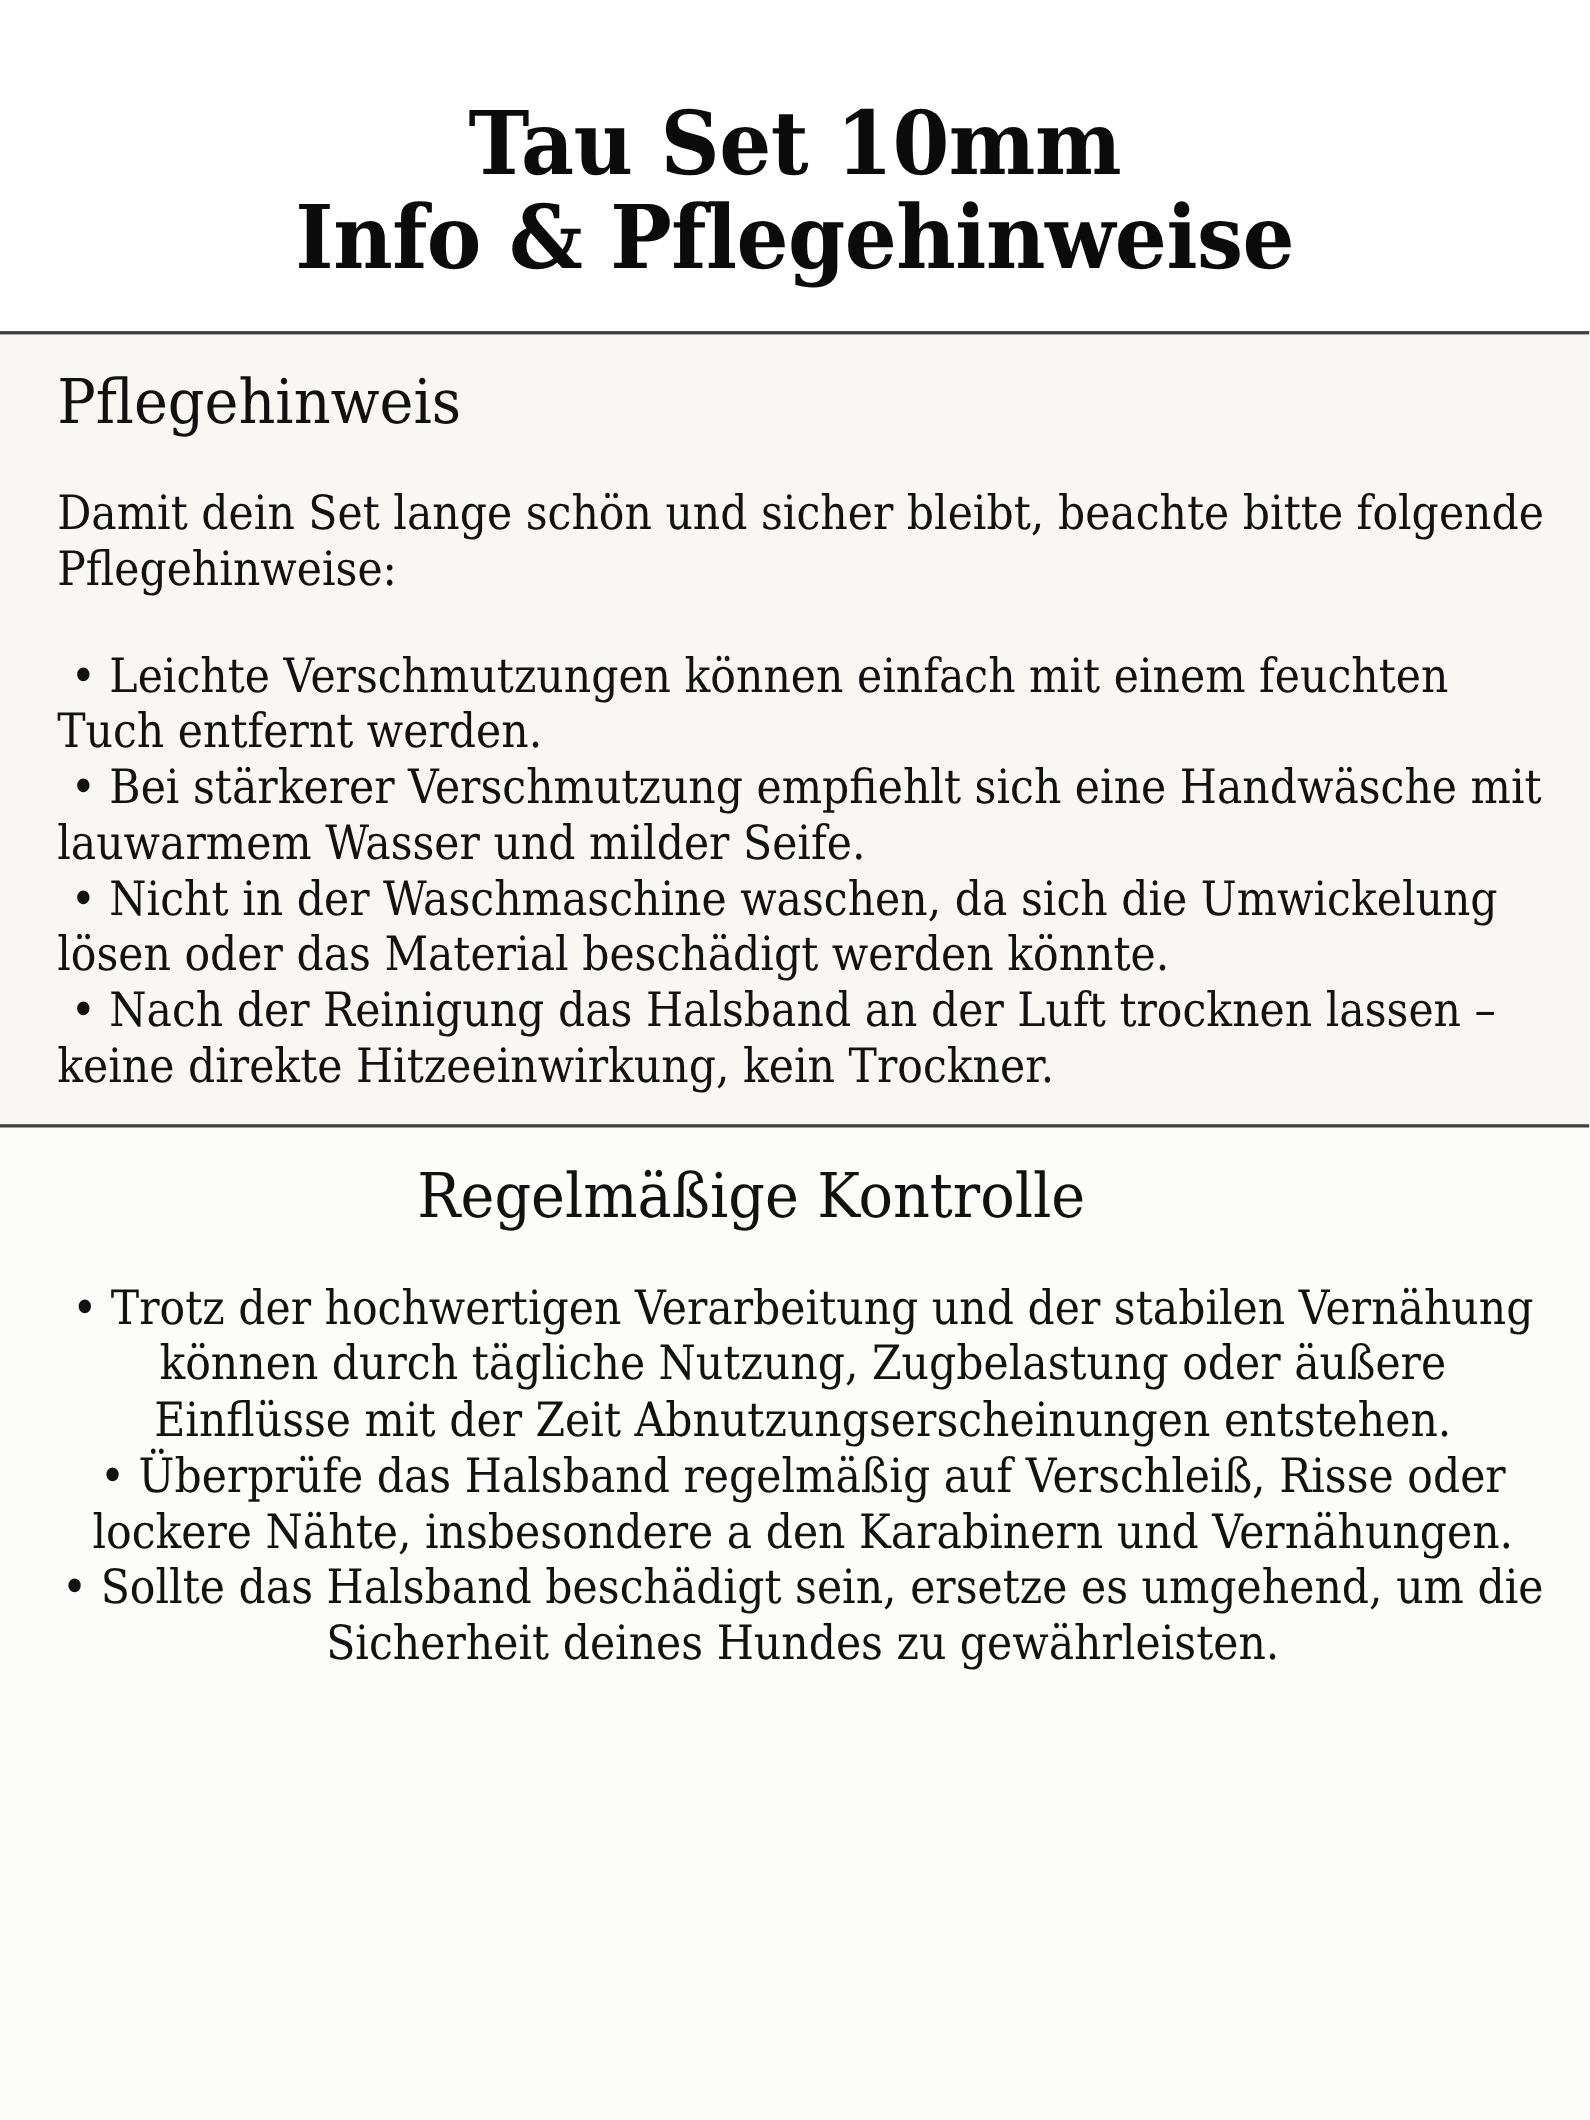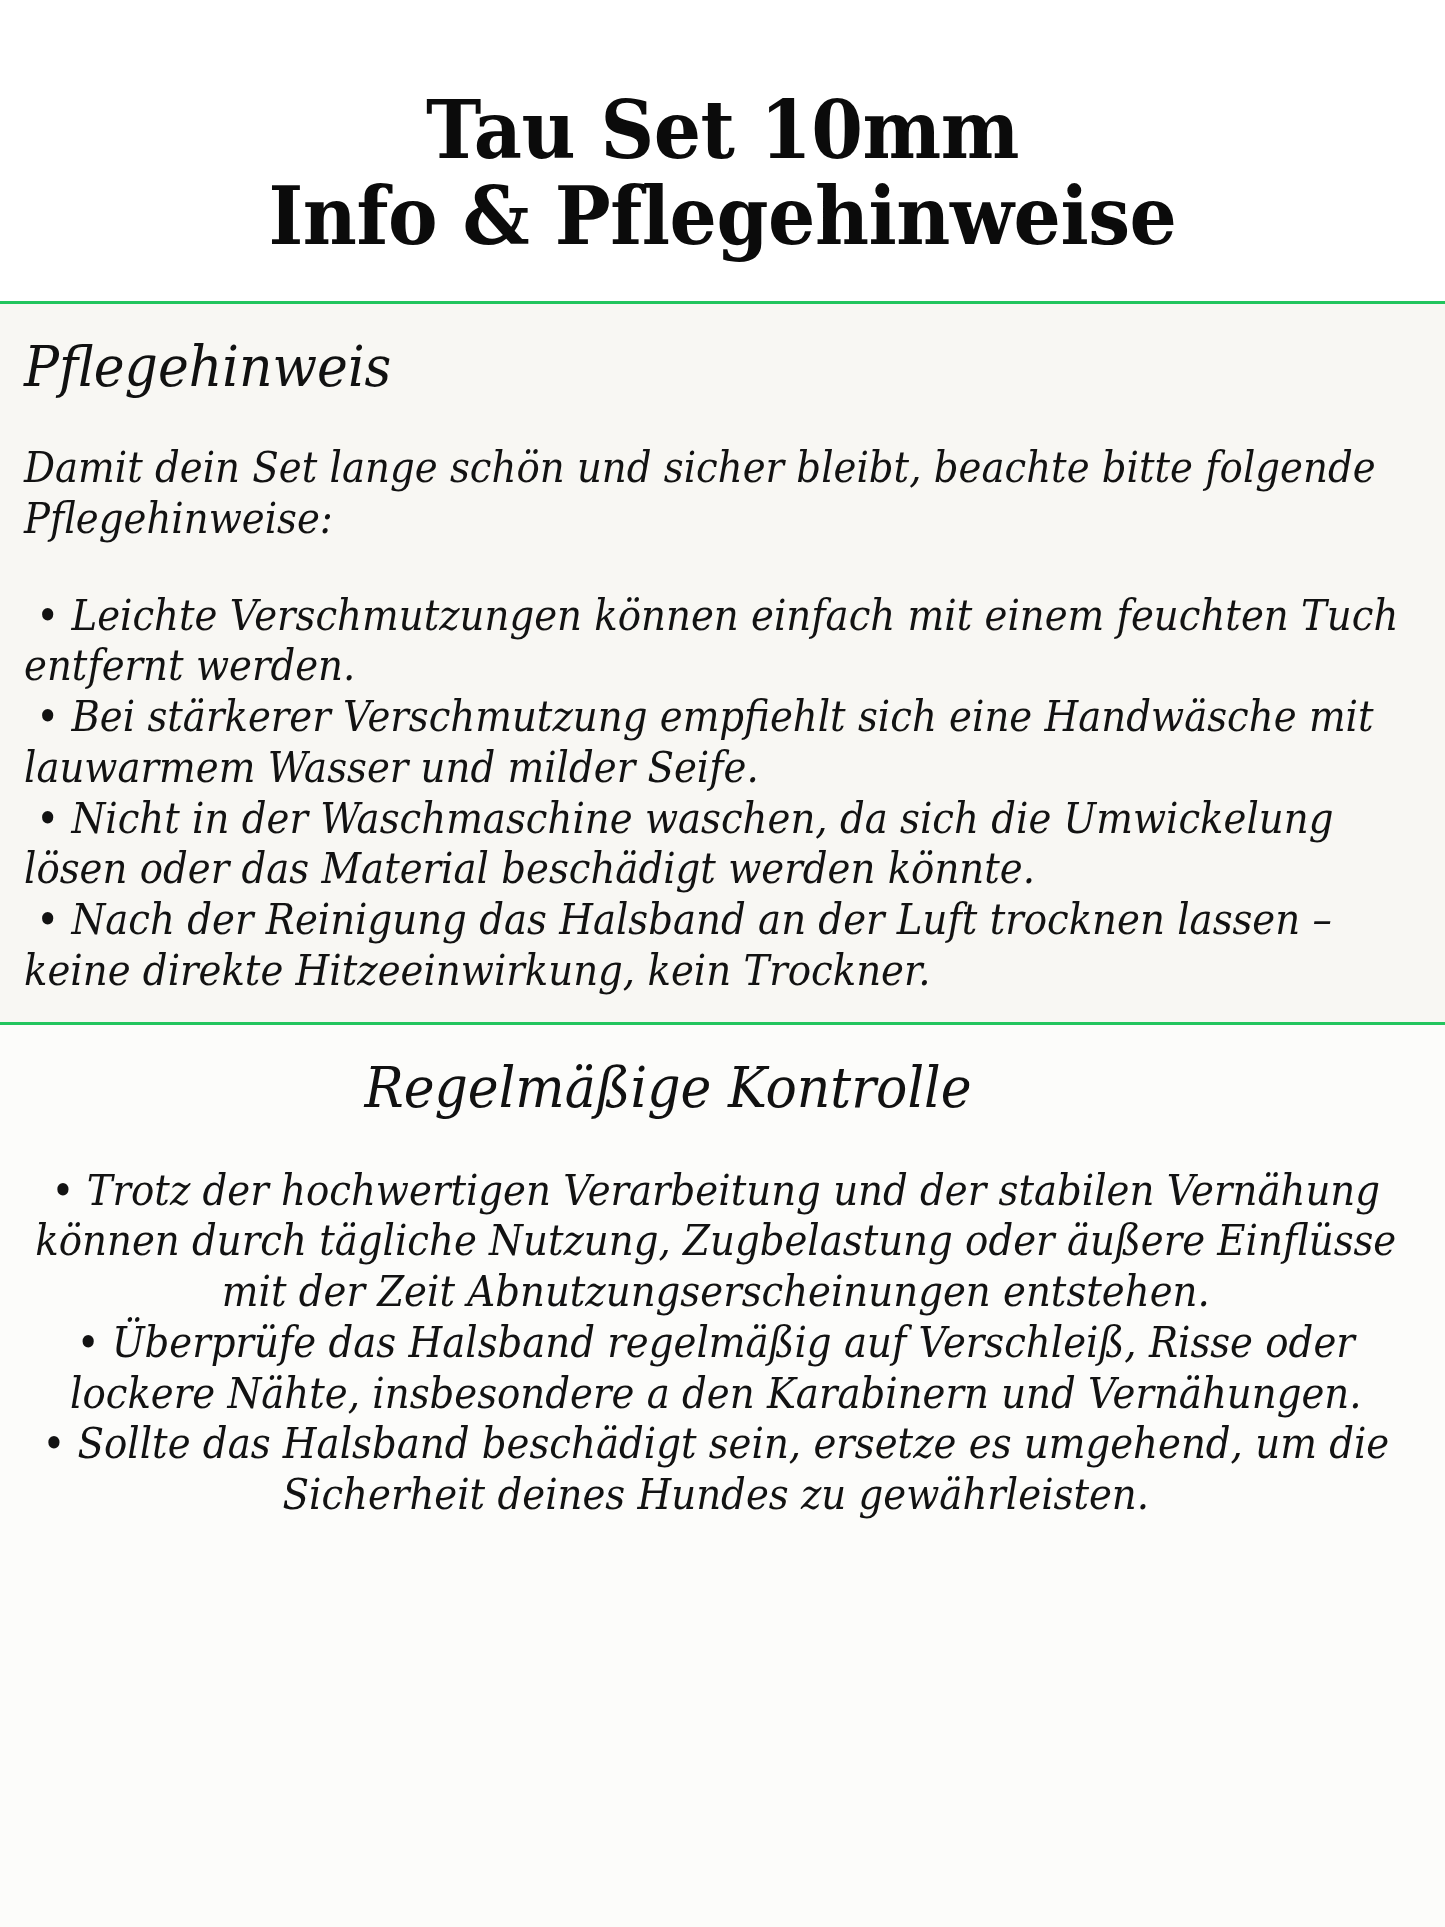--- a/index.html
+++ b/index.html
@@ -37,23 +37,22 @@
     line-height: 1.07;
     letter-spacing: -0.5px;
     color: #0b0b0b;
     transform: scaleX(0.93);
     transform-origin: center;
     white-space: nowrap;
   }
 
   
   .section {
-    padding: 0 36px 0 24px;
-    border-top: 3px solid #22c55e;
-    font-style: italic;
+    padding: 0 36px 0 52px;
+    border-top: 3px solid #404040;
   }
   .section-care {
     background: #f8f7f3;
     padding-top: 24px;
     padding-bottom: 26px;
   }
   .section-control {
     background: #fcfcfa;
     padding-top: 24px;
     padding-bottom: 26px;

